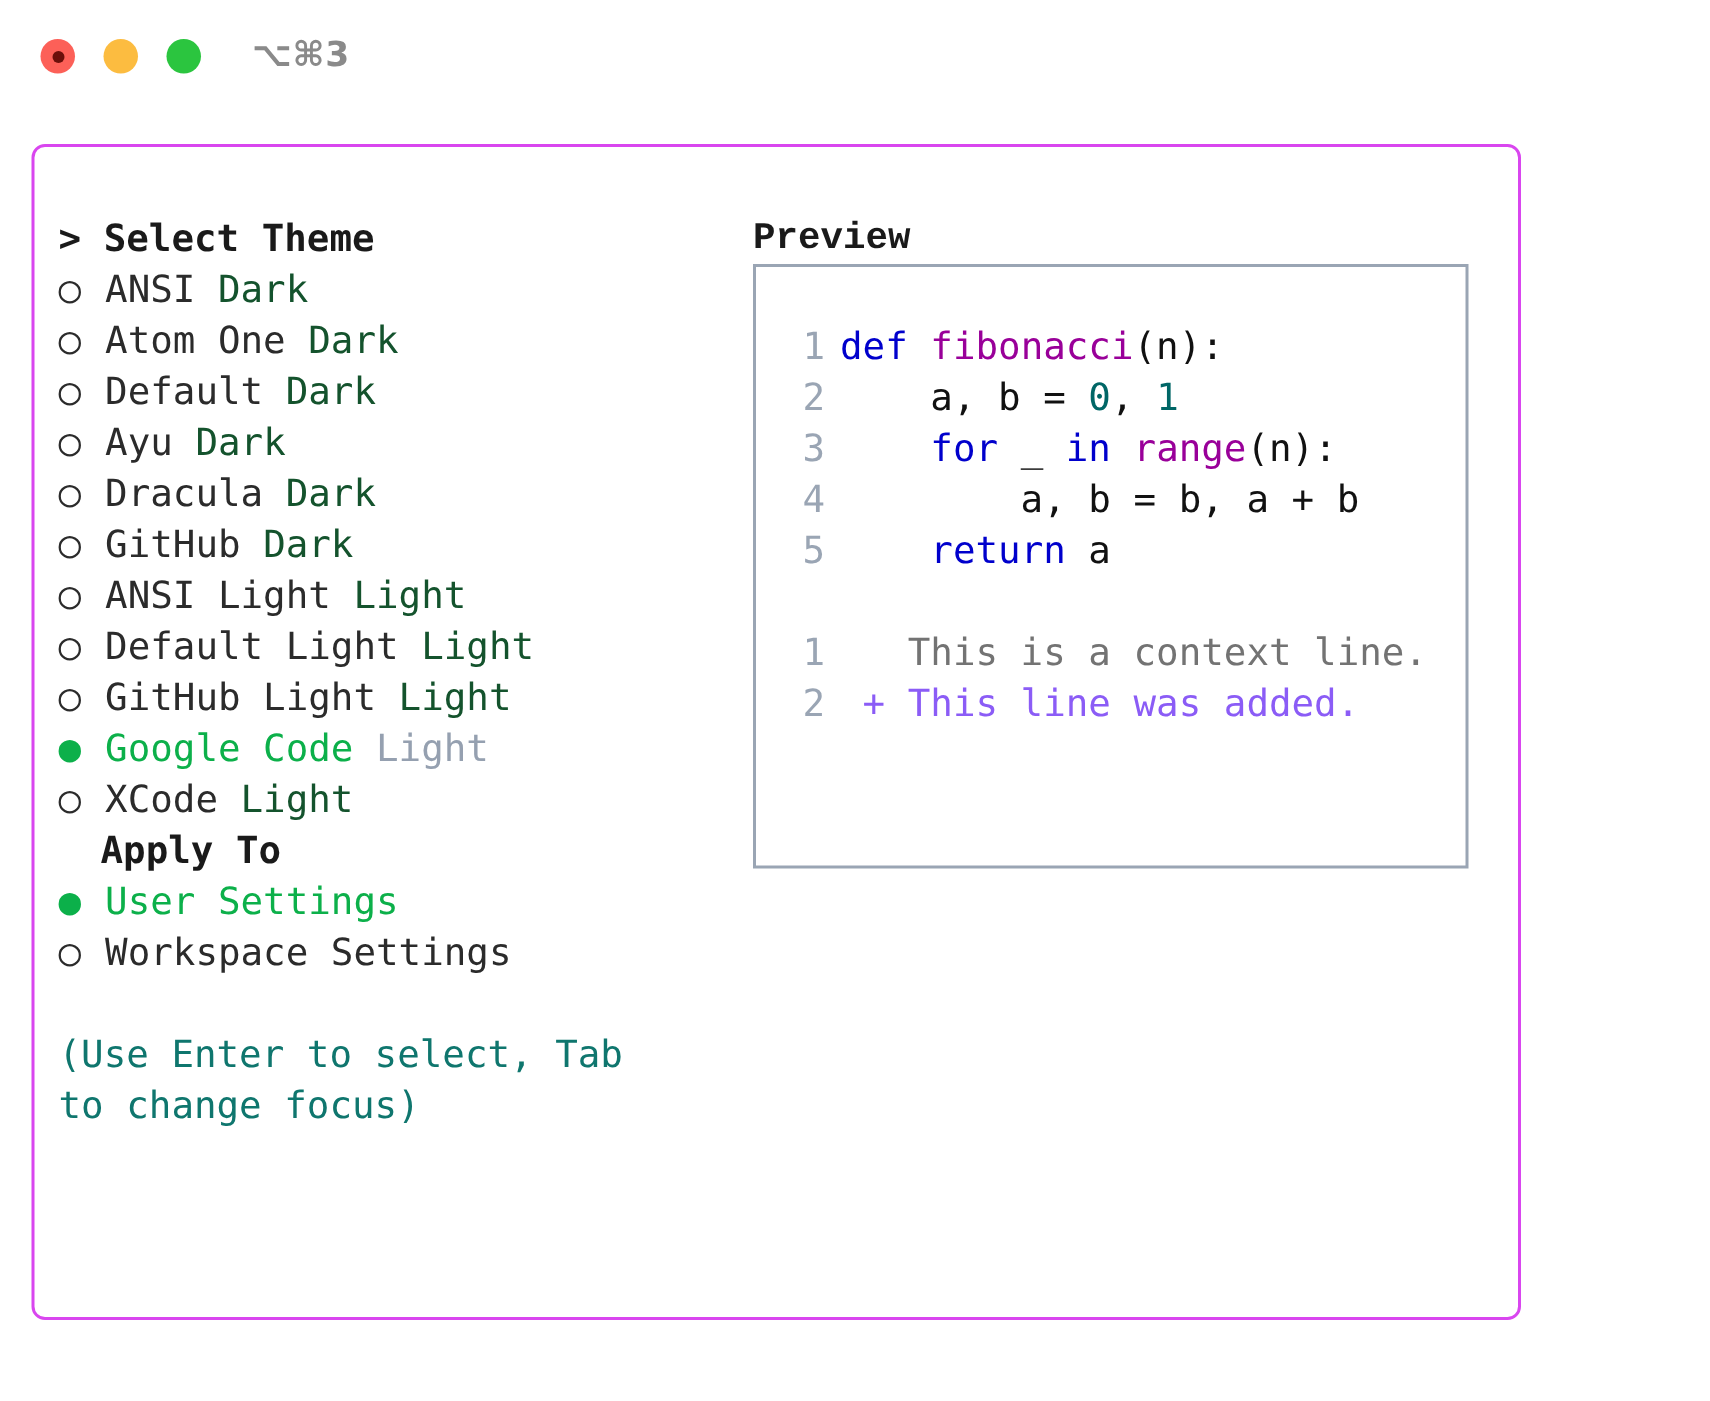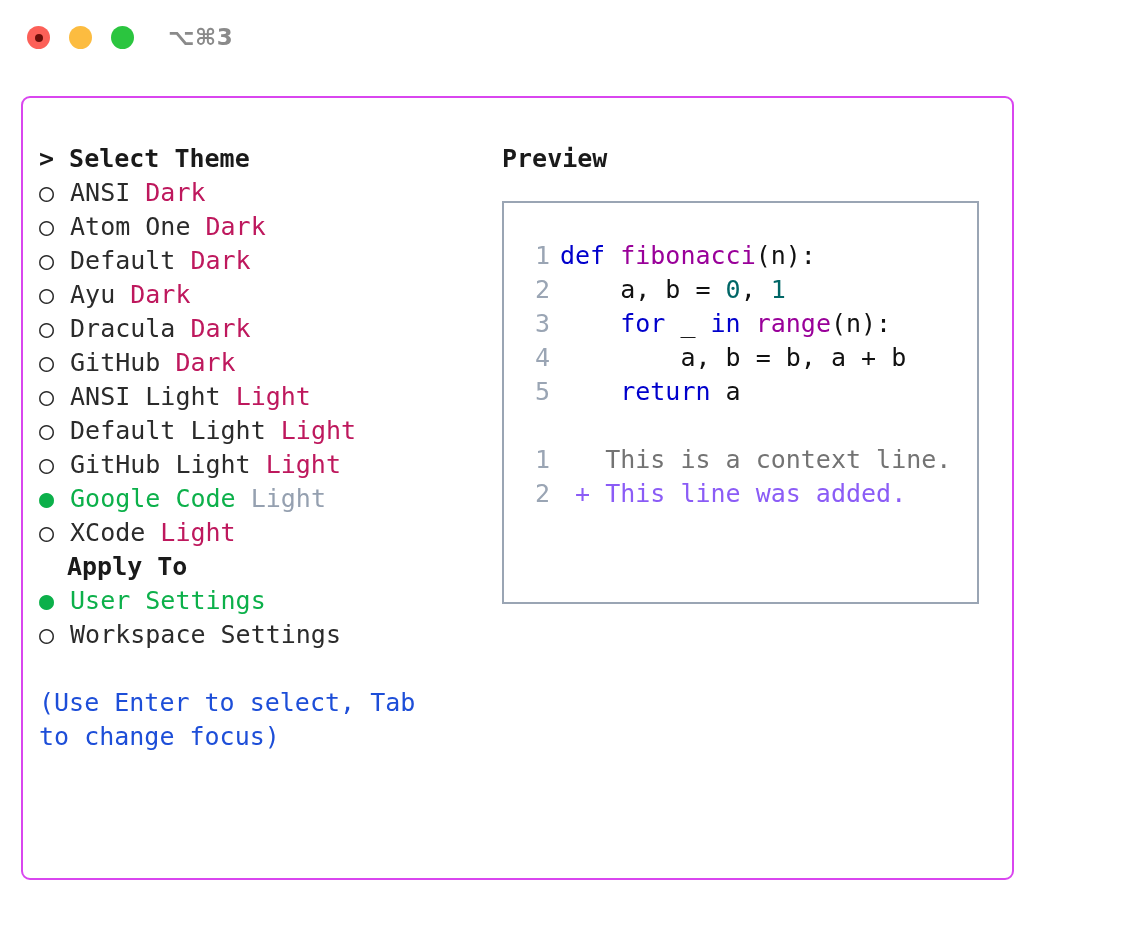--- a/index.html
+++ b/index.html
@@ -99,62 +99,62 @@
     display: block;
   }
   .bullet {
     display: inline-block;
     width: 16px;
     text-align: left;
   }
   .theme-row.selected { color: #0cb04a; }
   .theme-row.selected .bullet { color: #0cb04a; }
   .variant {
-    color: #be185d;
+    color: #14532d;
   }
   .theme-row.selected .variant { color: #95a0b0; }
 
   #apply-section {
   }
   .section-title {
     font-size: 25px;
     font-weight: bold;
     color: #1a1a1a;
     height: 34px;
     line-height: 34px;
     padding-left: 28px;
     white-space: pre;
   }
 
   #hint-text {
     margin-top: 34px;
     font-size: 25px;
     line-height: 34px;
-    color: #1d4ed8;
+    color: #0f766e;
     width: 400px;
     white-space: pre-wrap;
   }
 
   
   #preview-column {
     position: absolute;
     left: 479px; top: 44px;
     width: 500px;
   }
   #preview-heading {
     font-size: 25px;
     font-weight: bold;
     color: #1a1a1a;
     height: 34px;
     line-height: 34px;
     white-space: pre;
+    font-family: Liberation Mono, monospace;
   }
 
   #preview-box {
-    margin-top: 25px;
     width: 477px;
     height: 403px;
     border: 2px solid #9aa5b4;
     background: #ffffff;
     padding: 36px 0 0 0;
   }
 
   .code-line {
     height: 34px;
     line-height: 34px;

